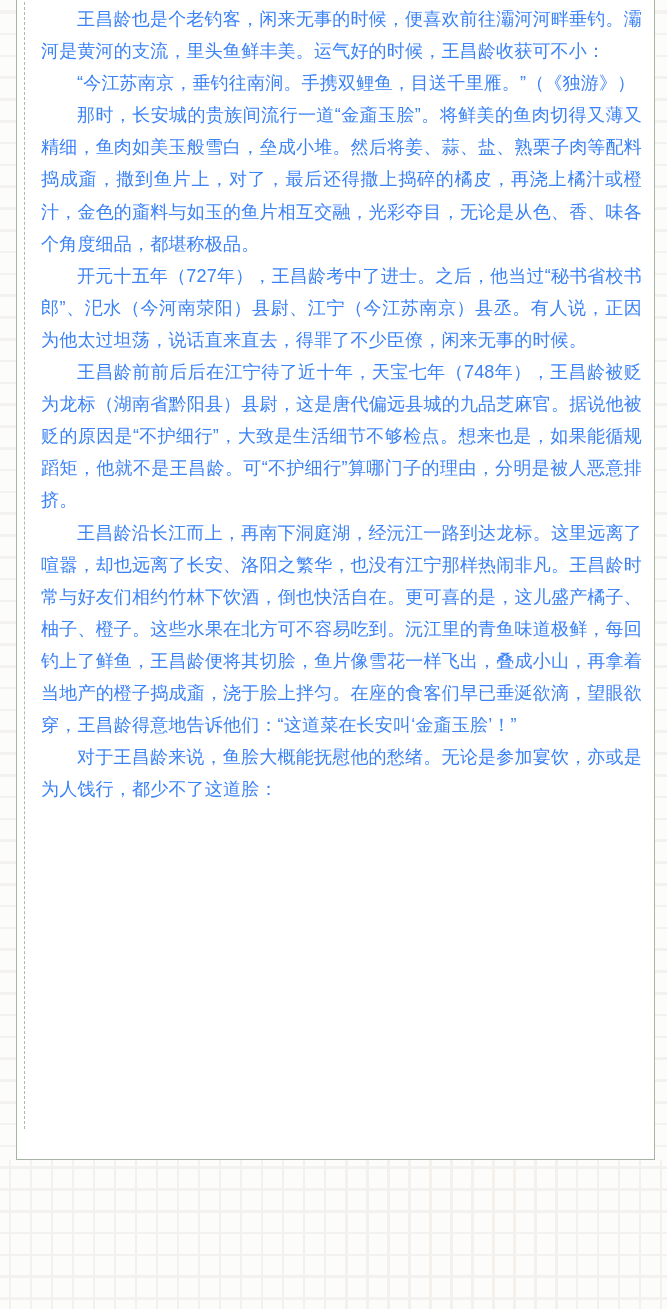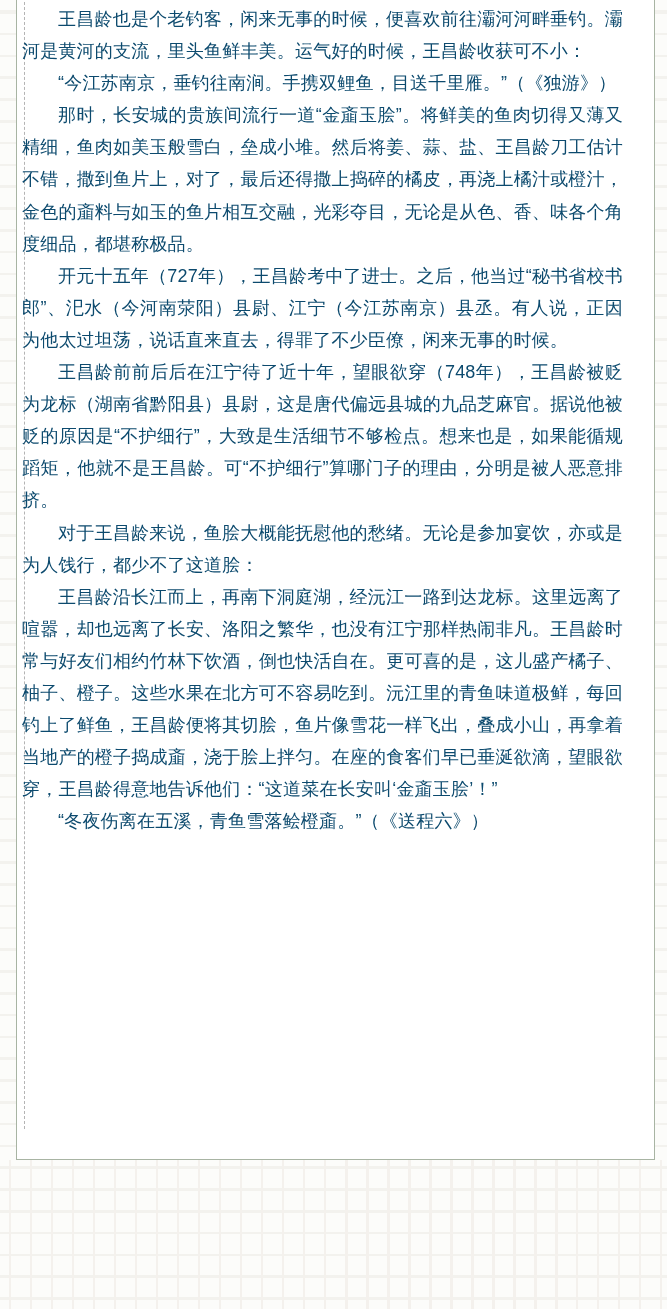--- a/index.html
+++ b/index.html
@@ -28,22 +28,22 @@
     background:#ffffff;
     border:1.5px solid #a8b4a3;
     box-sizing:border-box;
   }
   
   .margin-rule{
     position:absolute;left:7px;top:0;height:1132px;width:0;
     border-left:1.5px dashed #b4b4b4;
   }
   .article{
-    position:absolute;left:5px;top:6px;width:601px;
-    color:#0c4a6e;
+    position:absolute;left:24px;top:6px;width:601px;
+    color:#3b82f6;
     font-size:18px;line-height:32.1px;
     text-align:justify;text-justify:inter-ideograph;
     letter-spacing:0.2px;
   }
   .article p{margin:0;padding:0;text-indent:2em;}
 </style>
 </head>
 <body>
 
 <div class="ruled-bg"></div>
@@ -51,26 +51,25 @@
 
 <div class="page-box">
   <div class="margin-rule"></div>
   <div class="article">
 
       <p>王昌龄也是个老钓客，闲来无事的时候，便喜欢前往灞河河畔垂钓。灞河是黄河的支流，里头鱼鲜丰美。运气好的时候，王昌龄收获可不小：</p>
 
       <p>“今江苏南京，垂钓往南涧。手携双鲤鱼，目送千里雁。”（《独游》）</p>
 
 
-      <p>那时，长安城的贵族间流行一道“金齑玉脍”。将鲜美的鱼肉切得又薄又精细，鱼肉如美玉般雪白，垒成小堆。然后将姜、蒜、盐、王昌龄刀工估计不错，撒到鱼片上，对了，最后还得撒上捣碎的橘皮，再浇上橘汁或橙汁，金色的齑料与如玉的鱼片相互交融，光彩夺目，无论是从色、香、味各个角度细品，都堪称极品。</p>
+      <p>那时，长安城的贵族间流行一道“金齑玉脍”。将鲜美的鱼肉切得又薄又精细，鱼肉如美玉般雪白，垒成小堆。然后将姜、蒜、盐、熟栗子肉等配料捣成齑，撒到鱼片上，对了，最后还得撒上捣碎的橘皮，再浇上橘汁或橙汁，金色的齑料与如玉的鱼片相互交融，光彩夺目，无论是从色、香、味各个角度细品，都堪称极品。</p>
 
       <p>开元十五年（727年），王昌龄考中了进士。之后，他当过“秘书省校书郎”、汜水（今河南荥阳）县尉、江宁（今江苏南京）县丞。有人说，正因为他太过坦荡，说话直来直去，得罪了不少臣僚，闲来无事的时候。</p>
 
-      <p>王昌龄前前后后在江宁待了近十年，望眼欲穿（748年），王昌龄被贬为龙标（湖南省黔阳县）县尉，这是唐代偏远县城的九品芝麻官。据说他被贬的原因是“不护细行”，大致是生活细节不够检点。想来也是，如果能循规蹈矩，他就不是王昌龄。可“不护细行”算哪门子的理由，分明是被人恶意排挤。</p>
+      <p>王昌龄前前后后在江宁待了近十年，天宝七年（748年），王昌龄被贬为龙标（湖南省黔阳县）县尉，这是唐代偏远县城的九品芝麻官。据说他被贬的原因是“不护细行”，大致是生活细节不够检点。想来也是，如果能循规蹈矩，他就不是王昌龄。可“不护细行”算哪门子的理由，分明是被人恶意排挤。</p>
+
+      <p>王昌龄沿长江而上，再南下洞庭湖，经沅江一路到达龙标。这里远离了喧嚣，却也远离了长安、洛阳之繁华，也没有江宁那样热闹非凡。王昌龄时常与好友们相约竹林下饮酒，倒也快活自在。更可喜的是，这儿盛产橘子、柚子、橙子。这些水果在北方可不容易吃到。沅江里的青鱼味道极鲜，每回钓上了鲜鱼，王昌龄便将其切脍，鱼片像雪花一样飞出，叠成小山，再拿着当地产的橙子捣成齑，浇于脍上拌匀。在座的食客们早已垂涎欲滴，望眼欲穿，王昌龄得意地告诉他们：“这道菜在长安叫‘金齑玉脍’！”</p>
 
       <p>对于王昌龄来说，鱼脍大概能抚慰他的愁绪。无论是参加宴饮，亦或是为人饯行，都少不了这道脍：</p>
 
-      <p>王昌龄沿长江而上，再南下洞庭湖，经沅江一路到达龙标。这里远离了喧嚣，却也远离了长安、洛阳之繁华，也没有江宁那样热闹非凡。王昌龄时常与好友们相约竹林下饮酒，倒也快活自在。更可喜的是，这儿盛产橘子、柚子、橙子。这些水果在北方可不容易吃到。沅江里的青鱼味道极鲜，每回钓上了鲜鱼，王昌龄便将其切脍，鱼片像雪花一样飞出，叠成小山，再拿着当地产的橙子捣成齑，浇于脍上拌匀。在座的食客们早已垂涎欲滴，望眼欲穿，王昌龄得意地告诉他们：“这道菜在长安叫‘金齑玉脍’！”</p>
-
-      <p>“冬夜伤离在五溪，青鱼雪落鲙橙齑。”（《送程六》）</p>
 
     </div>
 </div>
 
 </body></html>

